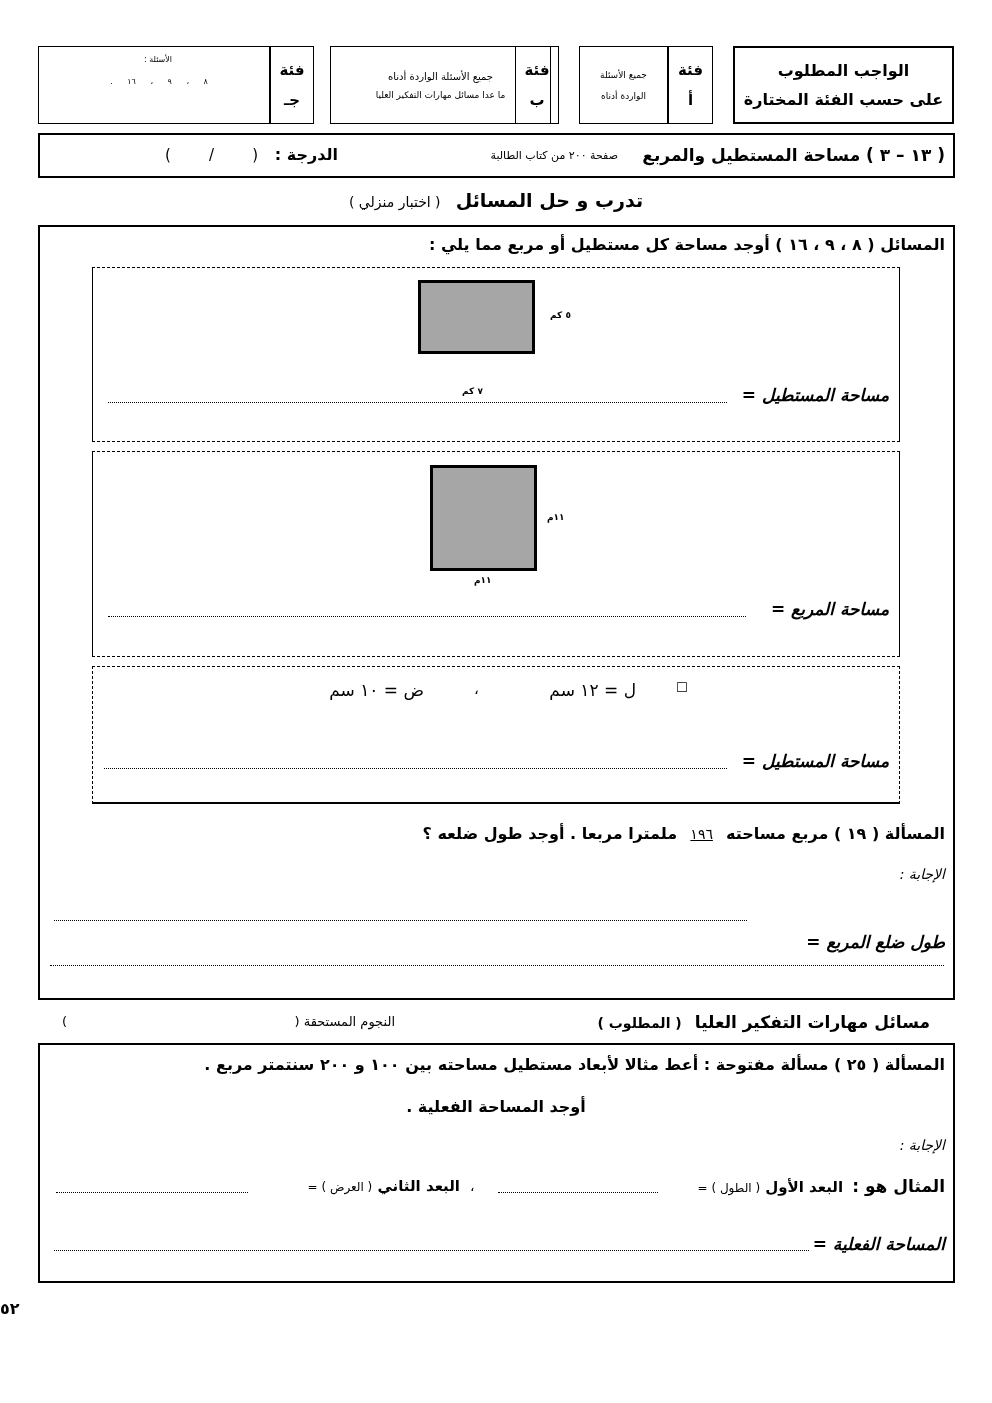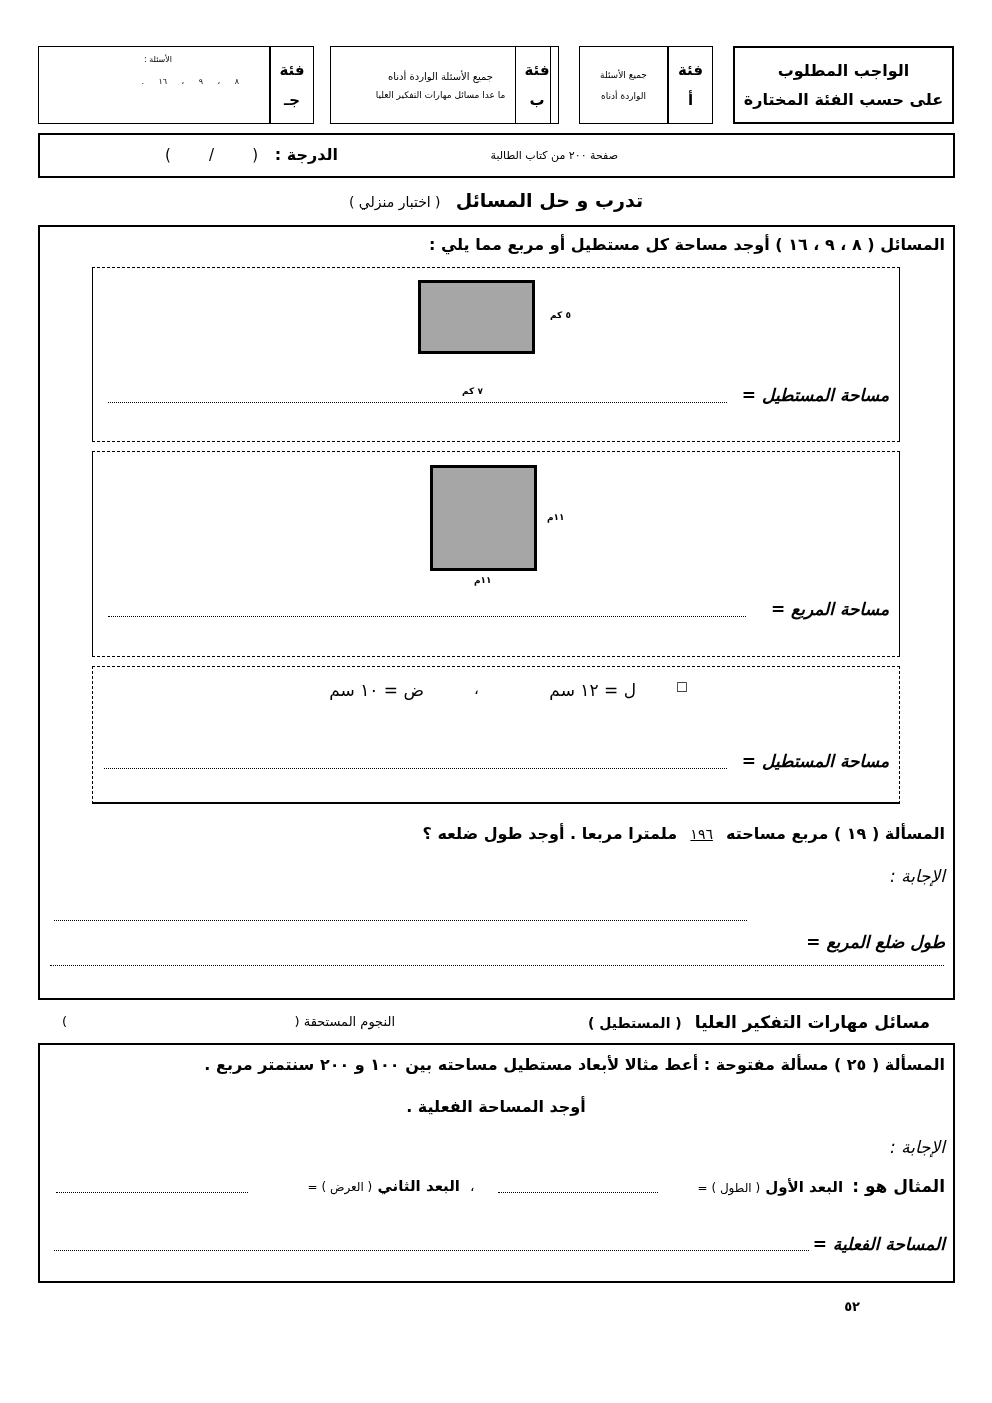--- a/index.html
+++ b/index.html
@@ -8,21 +8,21 @@
   .abs { position: absolute; }
   .b2 { border: 2px solid #000; }
   .b1 { border: 1px solid #000; }
   .center { display: flex; align-items: center; justify-content: center; text-align: center; }
   .bold { font-weight: bold; }
   .dots { border-bottom: 1px dotted #000; height: 1px; }
   .shape { background: #a6a6a6; border: 3px solid #000; }
   .tiny { font-size: 9px; }
   .lbl { font-size: 17px; font-weight: bold; white-space: nowrap; font-style: italic; }
   .txt { font-size: 16px; white-space: nowrap; }
-  .ital { font-style: italic; font-size: 17px; }
+  .ital { font-style: italic; font-size: 14px; }
 </style>
 </head>
 <body>
 
 <div class="abs b2 center" style="left:733px; top:46px; width:221px; height:78px; flex-direction:column;">
   <div class="bold" style="font-size:16px;">الواجب المطلوب</div>
   <div class="bold" style="font-size:16px; margin-top:10px;">على حسب الفئة المختارة</div>
 </div>
 
 <div class="abs b1 center" style="left:668px; top:46px; width:45px; height:78px; flex-direction:column;">
@@ -42,24 +42,25 @@
   <div style="font-size:10px;">جميع الأسئلة الواردة أدناه</div>
   <div style="font-size:9px; margin-top:8px;">ما عدا مسائل مهارات التفكير العليا</div>
 </div>
 
 <div class="abs b1 center" style="left:270px; top:46px; width:44px; height:78px; flex-direction:column;">
   <div class="bold" style="font-size:15px;">فئة</div>
   <div class="bold" style="font-size:15px; margin-top:12px;">جـ</div>
 </div>
 <div class="abs b1" style="left:38px; top:46px; width:232px; height:78px;">
   <div style="position:absolute; top:8px; left:8px; right:0; text-align:center; font-size:8px;">الأسئلة :</div>
-  <div style="position:absolute; top:30px; left:40px; width:160px; font-size:8px; word-spacing:12px;">٨ ، ٩ ، ١٦ .</div>
+  <div style="position:absolute; top:30px; left:40px; width:160px; text-align:center; font-size:8px; word-spacing:12px;">٨ ، ٩ ، ١٦ .</div>
 </div>
 
 <div class="abs b2" style="left:38px; top:133px; width:917px; height:45px;">
+  <div class="abs bold" style="right:8px; top:10px; font-size:17px;">( ١٣ – ٣ ) مساحة المستطيل والمربع</div>
   <div class="abs" style="right:335px; top:14px; font-size:11px;">صفحة ٢٠٠ من كتاب الطالبة</div>
   <div class="abs bold" style="right:615px; top:10px; font-size:16px;">الدرجة :</div>
   <div class="abs" style="right:695px; top:11px; font-size:15px; white-space:pre;">(        /        )</div>
 </div>
 
 <div class="abs" style="left:0; width:992px; top:189px; text-align:center; direction:rtl;">
   <span class="bold" style="font-size:19px;">تدرب و حل المسائل</span>
   <span style="font-size:14px; margin-right:10px;">( اختبار منزلي )</span>
 </div>
 
@@ -94,21 +95,21 @@
   <span style="text-decoration:underline; margin:0 8px; font-size:14px;">١٩٦</span>
   <span class="bold">ملمترا مربعا .   أوجد طول ضلعه ؟</span>
 </div>
 <div class="abs ital" style="right:47px; top:866px;">الإجابة :</div>
 <div class="abs lbl" style="right:47px; top:932px;">طول ضلع المربع =</div>
 <div class="abs dots" style="left:54px; right:245px; top:920px;"></div>
 <div class="abs dots" style="left:50px; right:48px; top:965px;"></div>
 
 <div class="abs" style="right:62px; top:1012px; white-space:nowrap; direction:rtl;">
   <span class="bold" style="font-size:17px;">مسائل مهارات التفكير العليا</span>
-  <span class="bold" style="font-size:14px; margin-right:8px;">( المستطيل )</span>
+  <span class="bold" style="font-size:14px; margin-right:8px;">( المطلوب )</span>
 </div>
 <div class="abs" style="right:597px; top:1014px; font-size:13px; white-space:nowrap;">النجوم المستحقة (</div>
 <div class="abs" style="left:62px; top:1014px; font-size:13px;">)</div>
 
 <div class="abs b2" style="left:38px; top:1043px; width:917px; height:240px;"></div>
 
 <div class="abs bold" style="right:47px; top:1055px; font-size:16px; white-space:nowrap;">المسألة ( ٢٥ ) مسألة مفتوحة : أعط مثالا لأبعاد مستطيل مساحته بين ١٠٠ و ٢٠٠ سنتمتر مربع .</div>
 <div class="abs bold" style="left:0; width:992px; top:1097px; text-align:center; font-size:16px;">أوجد المساحة الفعلية .</div>
 <div class="abs ital" style="right:47px; top:1137px;">الإجابة :</div>
 
@@ -121,13 +122,13 @@
 <div class="abs" style="left:470px; top:1178px; font-size:14px;">،</div>
 <div class="abs" style="right:532px; top:1176px; white-space:nowrap; direction:rtl;">
   <span class="bold" style="font-size:15px;">البعد الثاني</span>
   <span style="font-size:12px;">( العرض ) =</span>
 </div>
 <div class="abs dots" style="left:56px; width:192px; top:1192px;"></div>
 
 <div class="abs lbl" style="right:47px; top:1234px;">المساحة الفعلية =</div>
 <div class="abs dots" style="left:54px; right:183px; top:1250px;"></div>
 
-<div class="abs bold" style="left:0; width:860px; top:1299px; text-align:right; font-size:13px;">٥٢</div>
+<div class="abs bold" style="left:0; width:860px; top:1299px; text-align:left; font-size:16px;">٥٢</div>
 
 </body></html>

